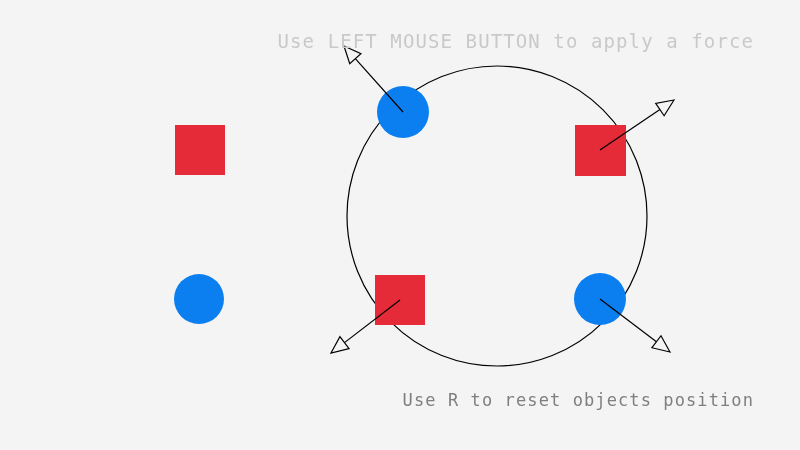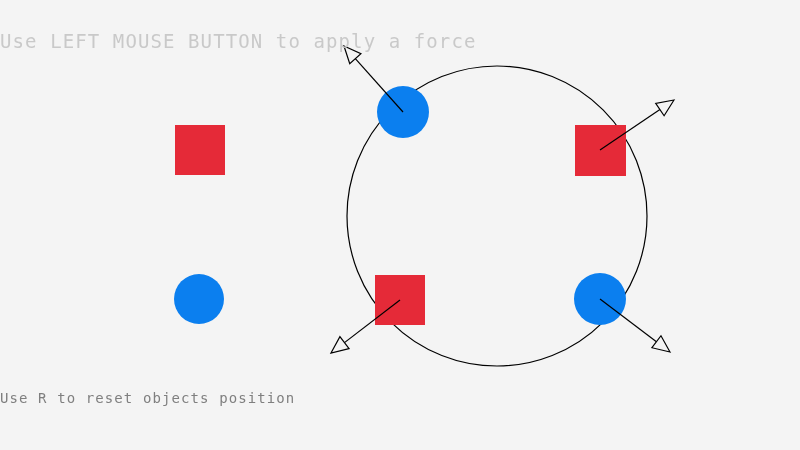--- a/index.html
+++ b/index.html
@@ -23,34 +23,35 @@
     position: absolute;
     left: 0;
     top: 0;
     width: 800px;
     height: 450px;
     display: block;
   }
   .hint-text {
     position: absolute;
     width: 708px;
-    text-align: left;
+    text-align: right;
     font-family: "DejaVu Sans Mono", monospace;
     white-space: pre;
     user-select: none;
+    margin-left: 46px;
   }
   #hint-top {
     top: 30px;
     font-size: 19px;
     letter-spacing: 1.1px;
     color: #c9c9c9;
   }
   #hint-bottom {
     top: 390px;
-    font-size: 14px;
+    font-size: 17px;
     letter-spacing: 1.1px;
     color: #7f7f7f;
   }
 </style>
 </head>
 <body style="background: rgb(244, 244, 244);">
 
 <div id="sim-canvas" style="background: rgb(244, 244, 244);">
 
   <svg id="scene-svg" viewBox="0 0 800 450">

